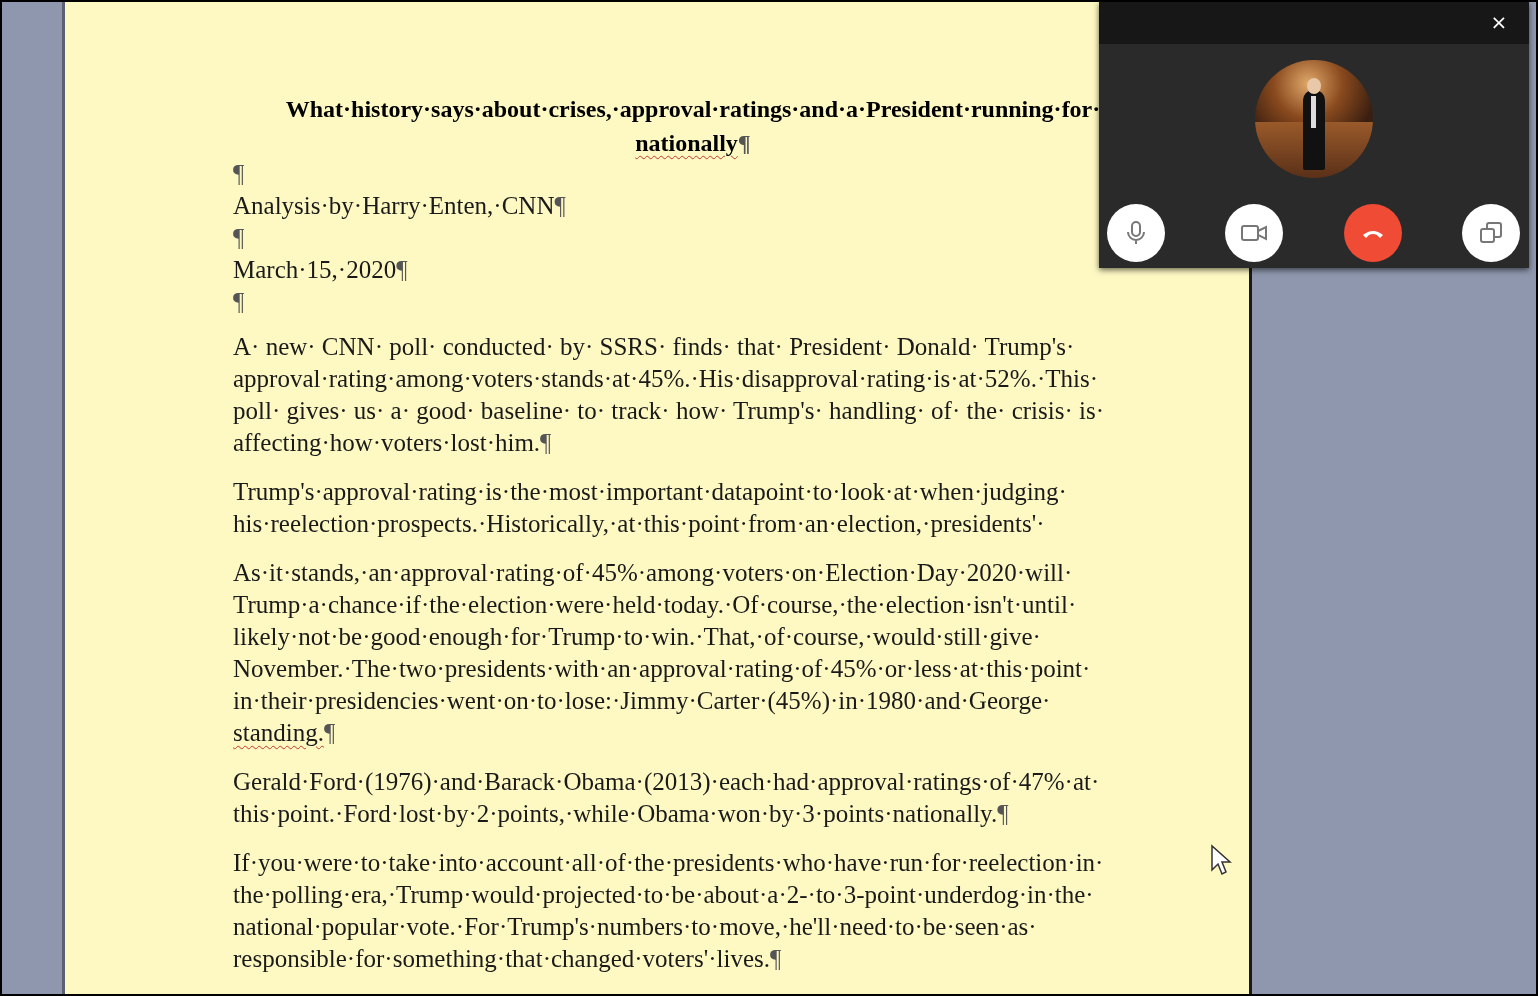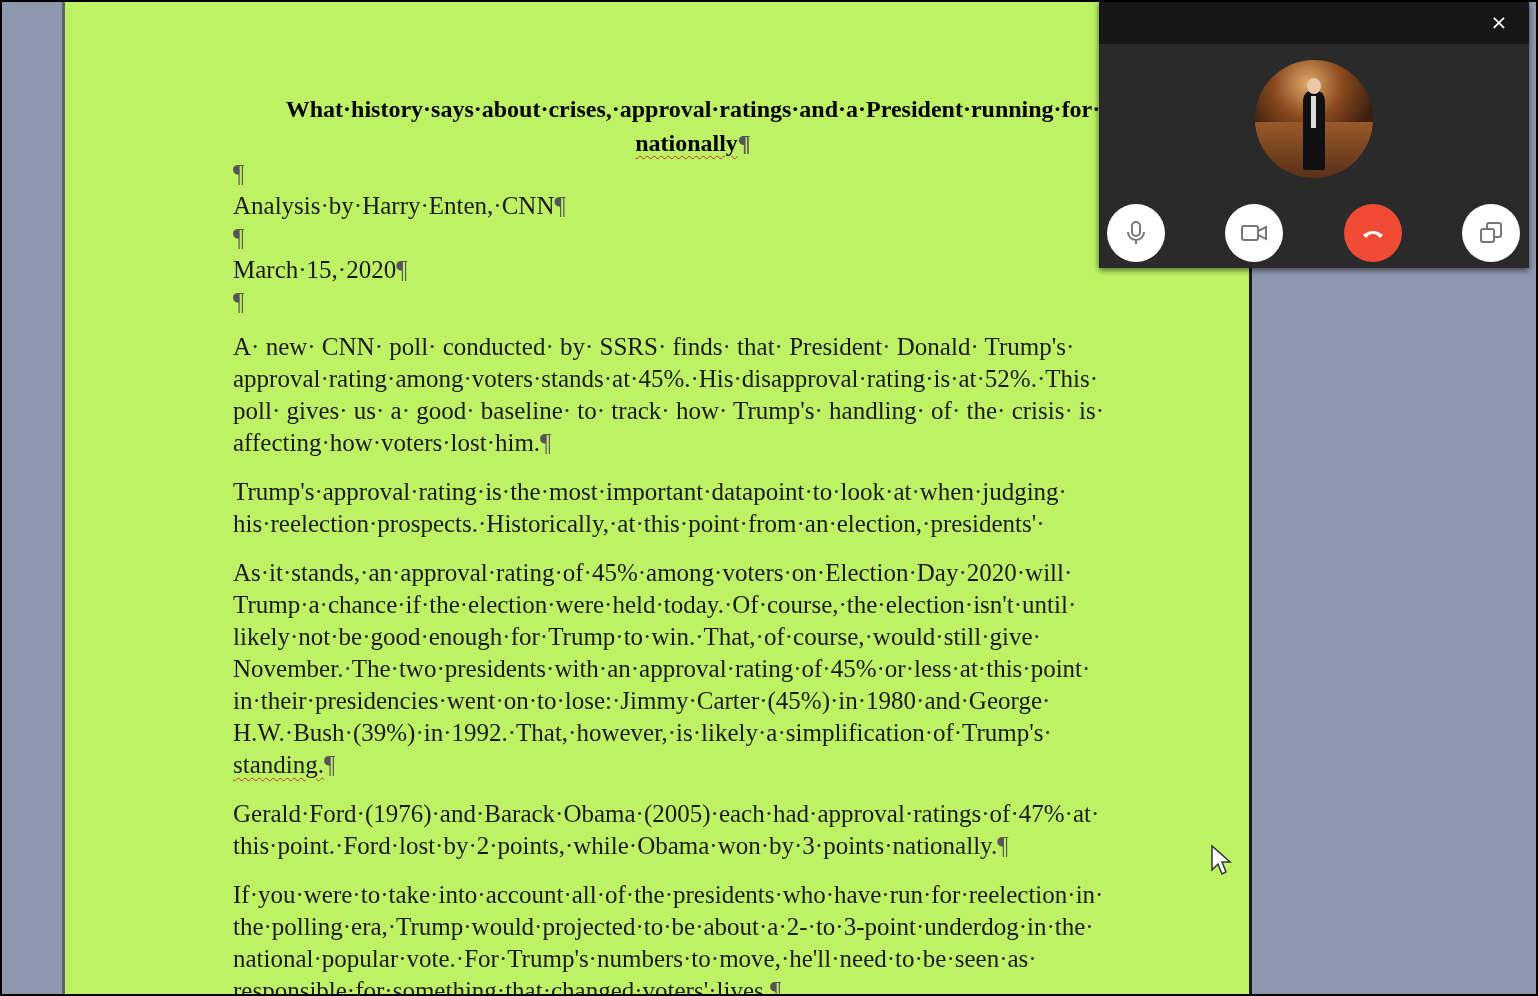--- a/index.html
+++ b/index.html
@@ -1,18 +1,18 @@
 <!DOCTYPE html>
 <html><head>
 <meta charset="utf-8">
 <style>
   html, body { margin:0; padding:0; }
   body { width:1538px; height:996px; position:relative; overflow:hidden; background:#000; font-family:"Liberation Serif", serif; }
   .frame { position:absolute; left:2px; top:2px; width:1534px; height:992px; background:#8e97ad; overflow:hidden; }
-  .page { position:absolute; left:60px; top:0; width:1184px; height:992px; background:#bef264; border-left:3px solid #5d6170; border-right:3px solid #1a1a1a; }
+  .page { position:absolute; left:60px; top:0; width:1184px; height:992px; background:#fef9c3; border-left:3px solid #5d6170; border-right:3px solid #1a1a1a; }
   .doc { position:absolute; left:168px; top:0; width:936px; color:#1a1a1a; font-size:25px; line-height:32px; }
   .title { position:absolute; top:90px; left:0; width:1000px; text-align:center; font-weight:bold; font-size:24px; line-height:34px; }
   .para { text-align:justify; text-align-last:left;margin-top:17px; }
   .line { display:block; height:32px; white-space:nowrap; }
   .pilcrow { color:#555; }
   .squig { text-decoration: underline wavy #c0392b; text-decoration-thickness:1px; text-underline-offset:4px; }
   .cursor { position:absolute; left:1208px; top:842px; width:22px; height:34px; }
 
   .call { position:absolute; left:1097px; top:0; width:430px; height:266px; background:#2a2a2a; box-shadow:0 2px 6px rgba(0,0,0,.6); }
   .call-bar { position:absolute; left:0; top:0; width:100%; height:42px; background:#171717; }
@@ -52,25 +52,24 @@
       <div class="para">
         <span class="line">Trump's·approval·rating·is·the·most·important·datapoint·to·look·at·when·judging·</span>
         <span class="line">his·reelection·prospects.·Historically,·at·this·point·from·an·election,·presidents'·</span>
       </div>
       <div class="para">
         <span class="line">As·it·stands,·an·approval·rating·of·45%·among·voters·on·Election·Day·2020·will·</span>
         <span class="line">Trump·a·chance·if·the·election·were·held·today.·Of·course,·the·election·isn't·until·</span>
         <span class="line">likely·not·be·good·enough·for·Trump·to·win.·That,·of·course,·would·still·give·</span>
         <span class="line">November.·The·two·presidents·with·an·approval·rating·of·45%·or·less·at·this·point·</span>
         <span class="line">in·their·presidencies·went·on·to·lose:·Jimmy·Carter·(45%)·in·1980·and·George·</span>
-        <span class="line">H.W.·Bush·(39%)·in·1992.·That,·however,·is·likely·a·simplification·of·Trump's·</span>
         <span class="line"><span class="squig">standing.</span><span class="pilcrow">¶</span></span>
       </div>
       <div class="para">
-        <span class="line">Gerald·Ford·(1976)·and·Barack·Obama·(2005)·each·had·approval·ratings·of·47%·at·</span>
+        <span class="line">Gerald·Ford·(1976)·and·Barack·Obama·(2013)·each·had·approval·ratings·of·47%·at·</span>
         <span class="line"><span>this·point.·Ford·lost·by·2·points,·while·Obama·won·by·3·points·nationally.</span><span class="pilcrow">¶</span></span>
       </div>
       <div class="para">
         <span class="line">If·you·were·to·take·into·account·all·of·the·presidents·who·have·run·for·reelection·in·</span>
         <span class="line">the·polling·era,·Trump·would·projected·to·be·about·a·2-·to·3-point·underdog·in·the·</span>
         <span class="line">national·popular·vote.·For·Trump's·numbers·to·move,·he'll·need·to·be·seen·as·</span>
         <span class="line"><span>responsible·for·something·that·changed·voters'·lives.</span><span class="pilcrow">¶</span></span>
       </div>
     </div>
   </div>

